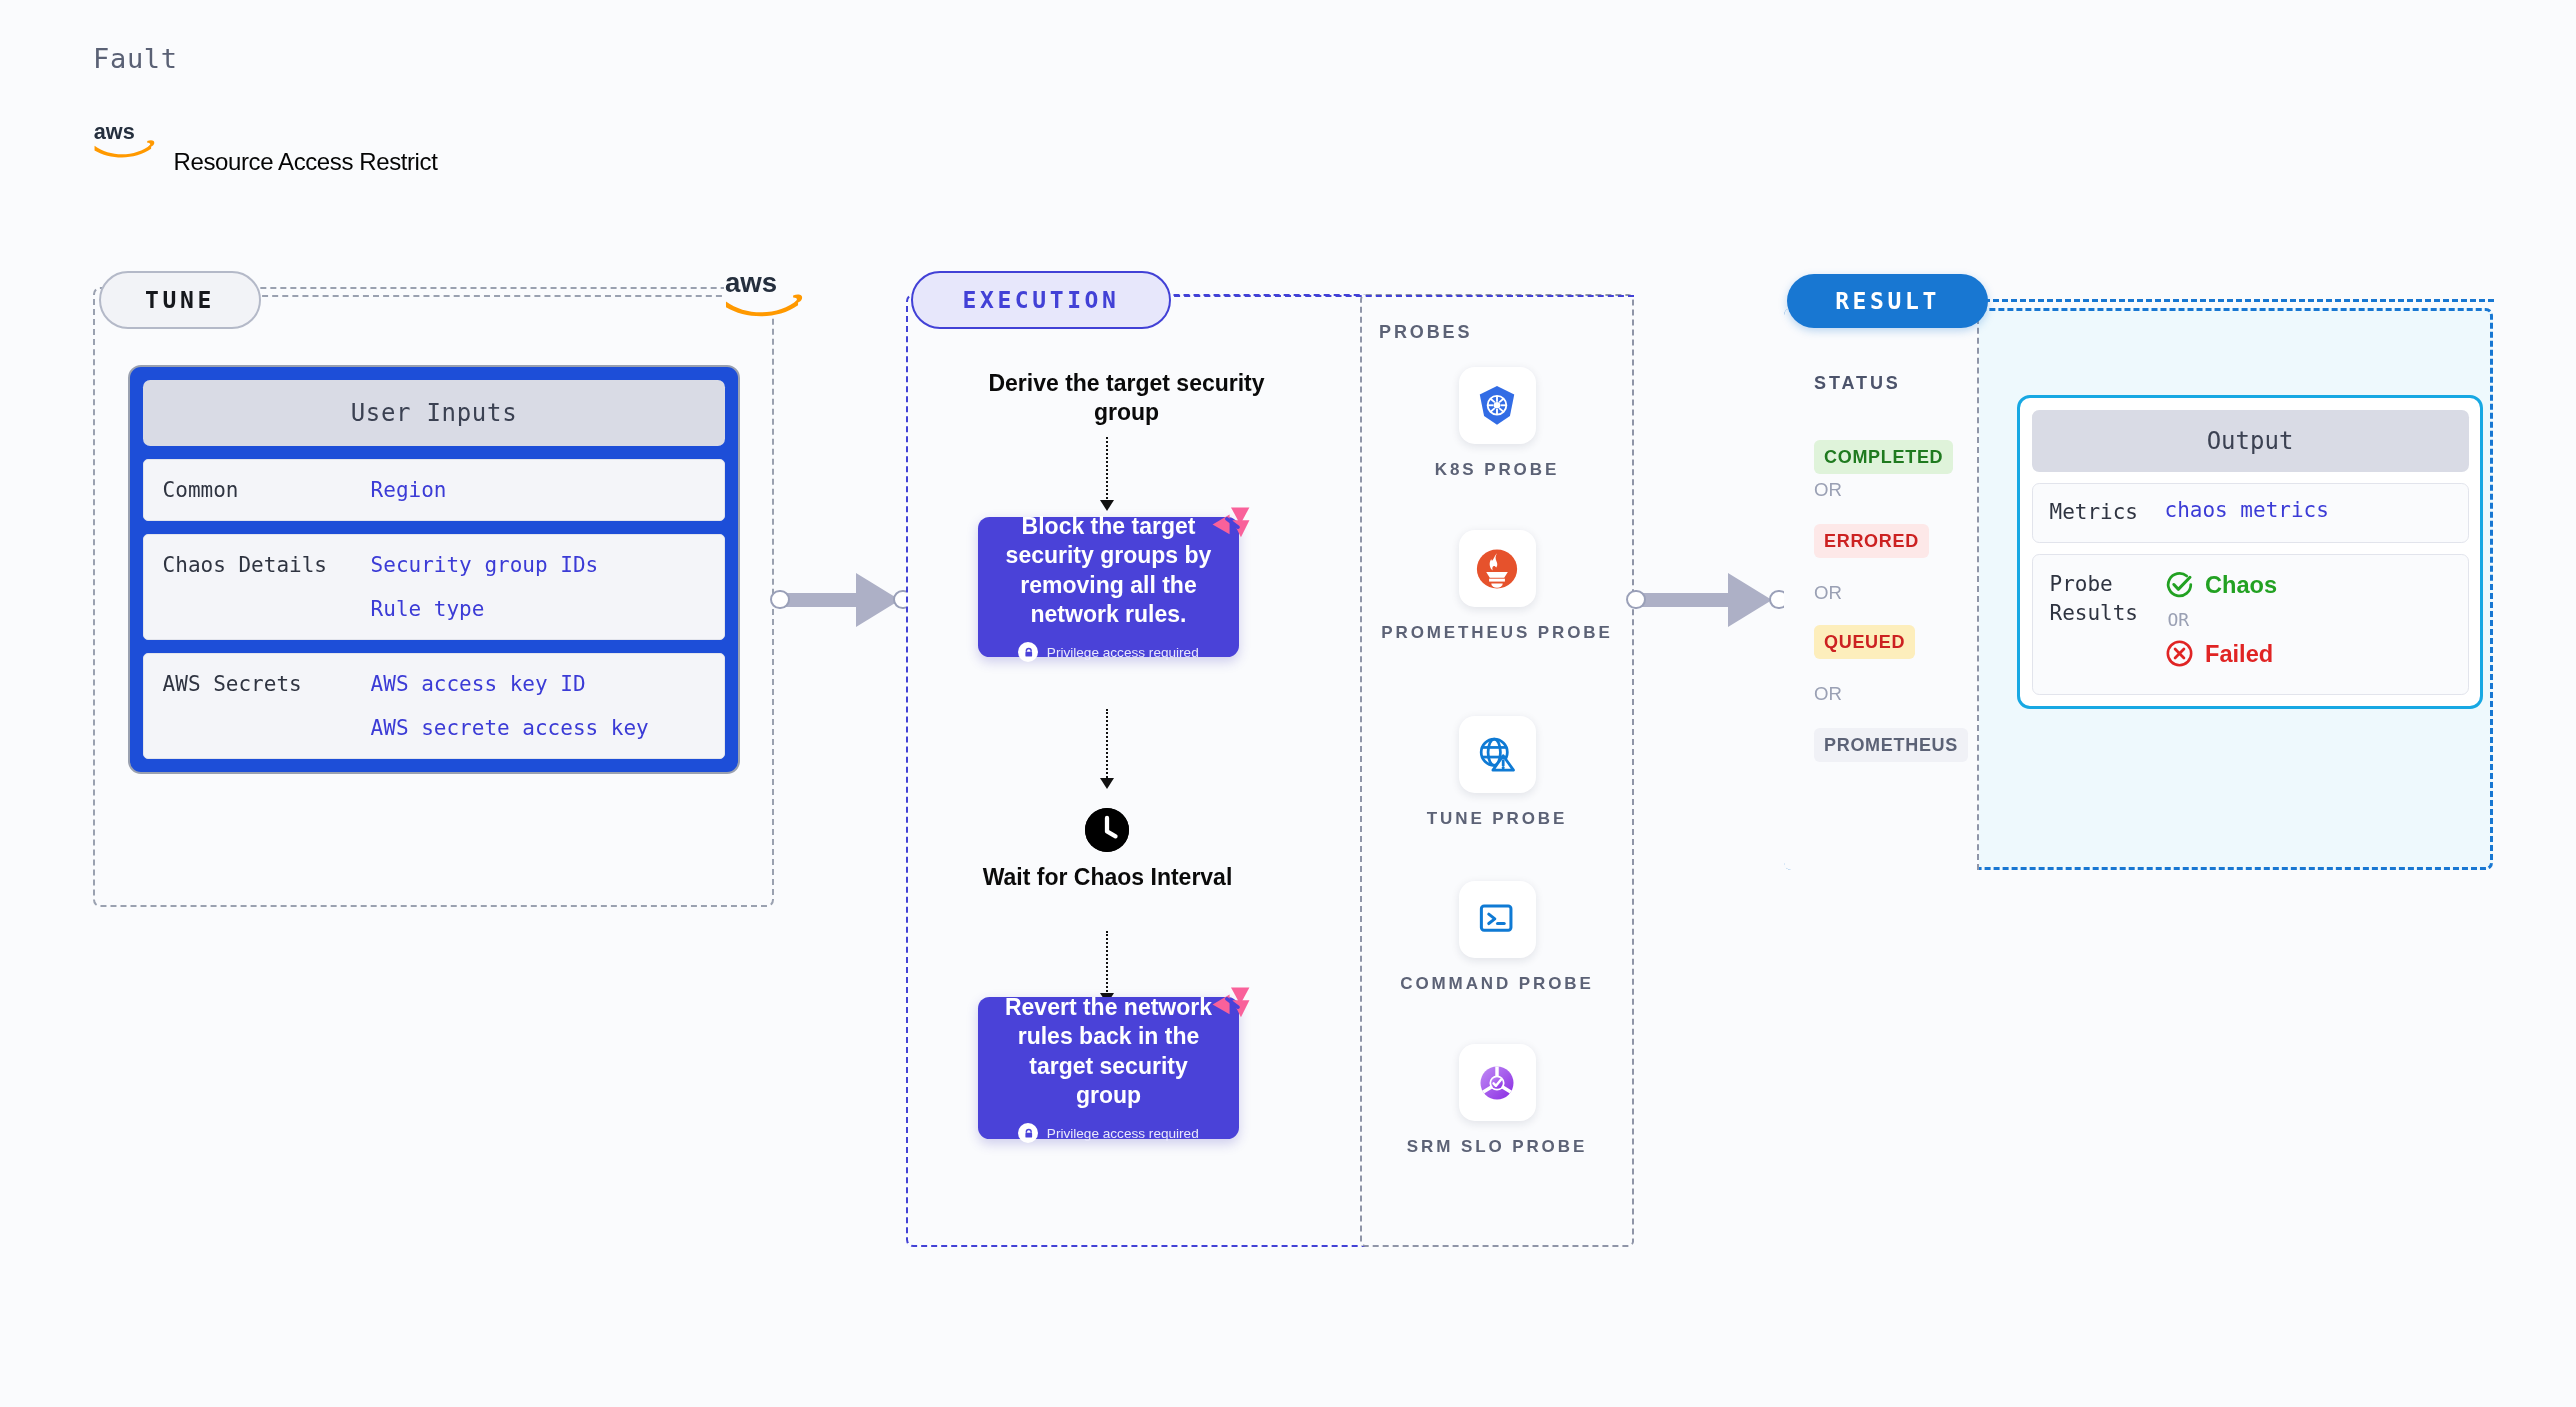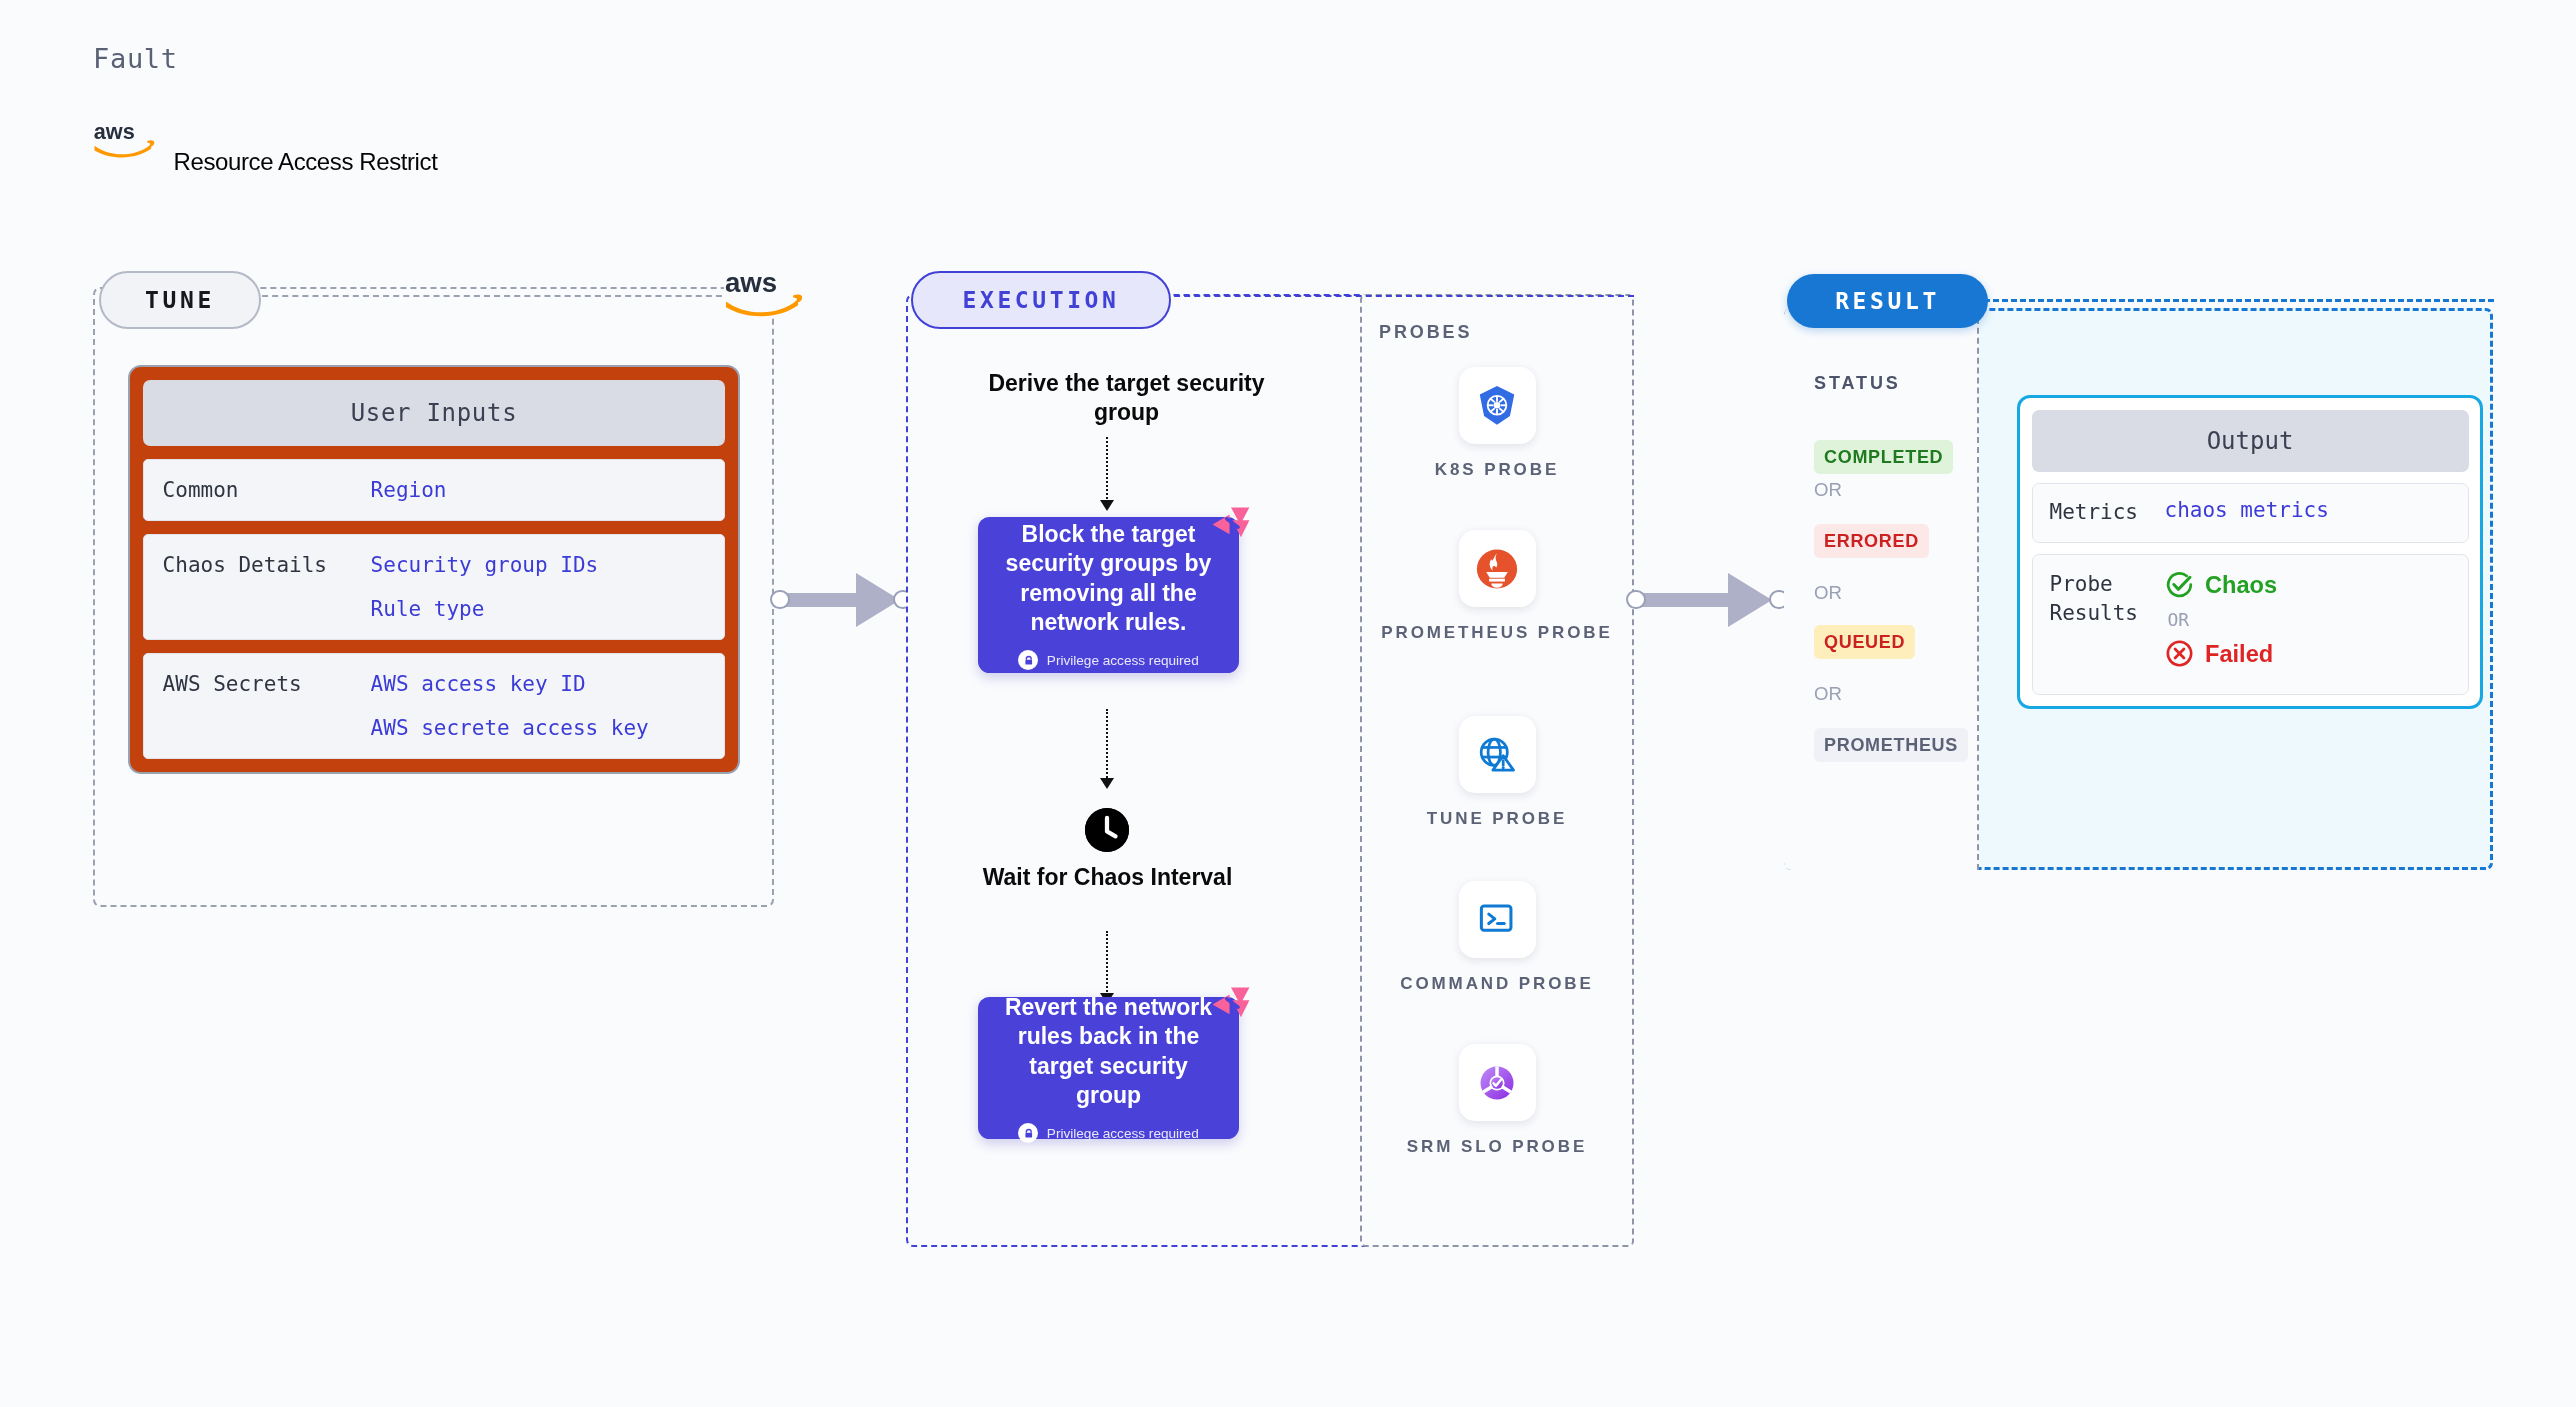--- a/index.html
+++ b/index.html
@@ -33,21 +33,21 @@
      border:2.9px dashed #9aa1b0;border-radius:7.2px;background:#fafbfd;}
   #tune-badge{left:99px;top:271px;width:158px;height:54px;
      background:#f2f3f7;border:2.9px solid #b4b9c8;border-radius:29px;
      font-size:23px;color:#16181d;}
   #aws-logo-tune{position:absolute;left:724px;top:265px;width:79px;height:53px;background:#fafbfd;z-index:5;}
   #tune-dash-line{position:absolute;left:252px;top:295px;width:480px;height:0;
      border-top:2.9px dashed #9aa1b0;z-index:4;}
 
   #user-inputs-card{
     position:absolute;left:128px;top:365px;width:612px;
-    border:2.9px solid #9aa1b0;border-radius:13px;background:#c2410c;
+    border:2.9px solid #9aa1b0;border-radius:13px;background:#1d4ed8;
     padding:13px;box-sizing:border-box;
   }
   .ui-header{
     background:#d9dbe5;border-radius:7.2px;height:66px;
     display:flex;align-items:center;justify-content:center;
     font-family:"DejaVu Sans Mono","Liberation Mono",monospace;
     font-size:24px;color:#3b4152;letter-spacing:0.7px;
   }
   .ui-row{
     background:#f4f5f9;border:1.4px solid #e2e4ec;border-radius:5px;
@@ -220,21 +220,21 @@
 
 <div id="exec-inner"></div>
 <div id="exec-dash-line"></div>
 <div class="panel" id="exec-panel"></div>
 <div class="badge" id="exec-badge">EXECUTION</div>
 
 <div class="flow-label" style="left:976px;top:369px;">Derive the target security group</div>
 <div class="dotted-arrow" style="left:1106px;top:437px;height:66px;"></div>
 <div class="arrow-head" style="left:1100px;top:500px;"></div>
 
-<div class="action-card" style="left:978px;top:517px;width:261px;height:156px;">
+<div class="action-card" style="left:978px;top:517px;width:261px;height:140px;">
   <span class="litmus-mark">
     <svg viewBox="0 0 56 48" width="40" height="34">
       <path d="M28 2 L54 2 L41 26 Z" fill="#f9619a"></path>
       <path d="M2 26 L26 12 L26 40 Z" fill="#f9619a"></path>
       <path d="M30 20 L54 20 L42 44 Z" fill="#f9619a"></path>
       <path d="M22 18 L38 30" stroke="#4a42d8" stroke-width="5" fill="none" stroke-linecap="round"></path>
     </svg>
   </span>
   <div class="ac-text">Block the target security groups by removing all the network rules.</div>
   <div class="ac-priv">

